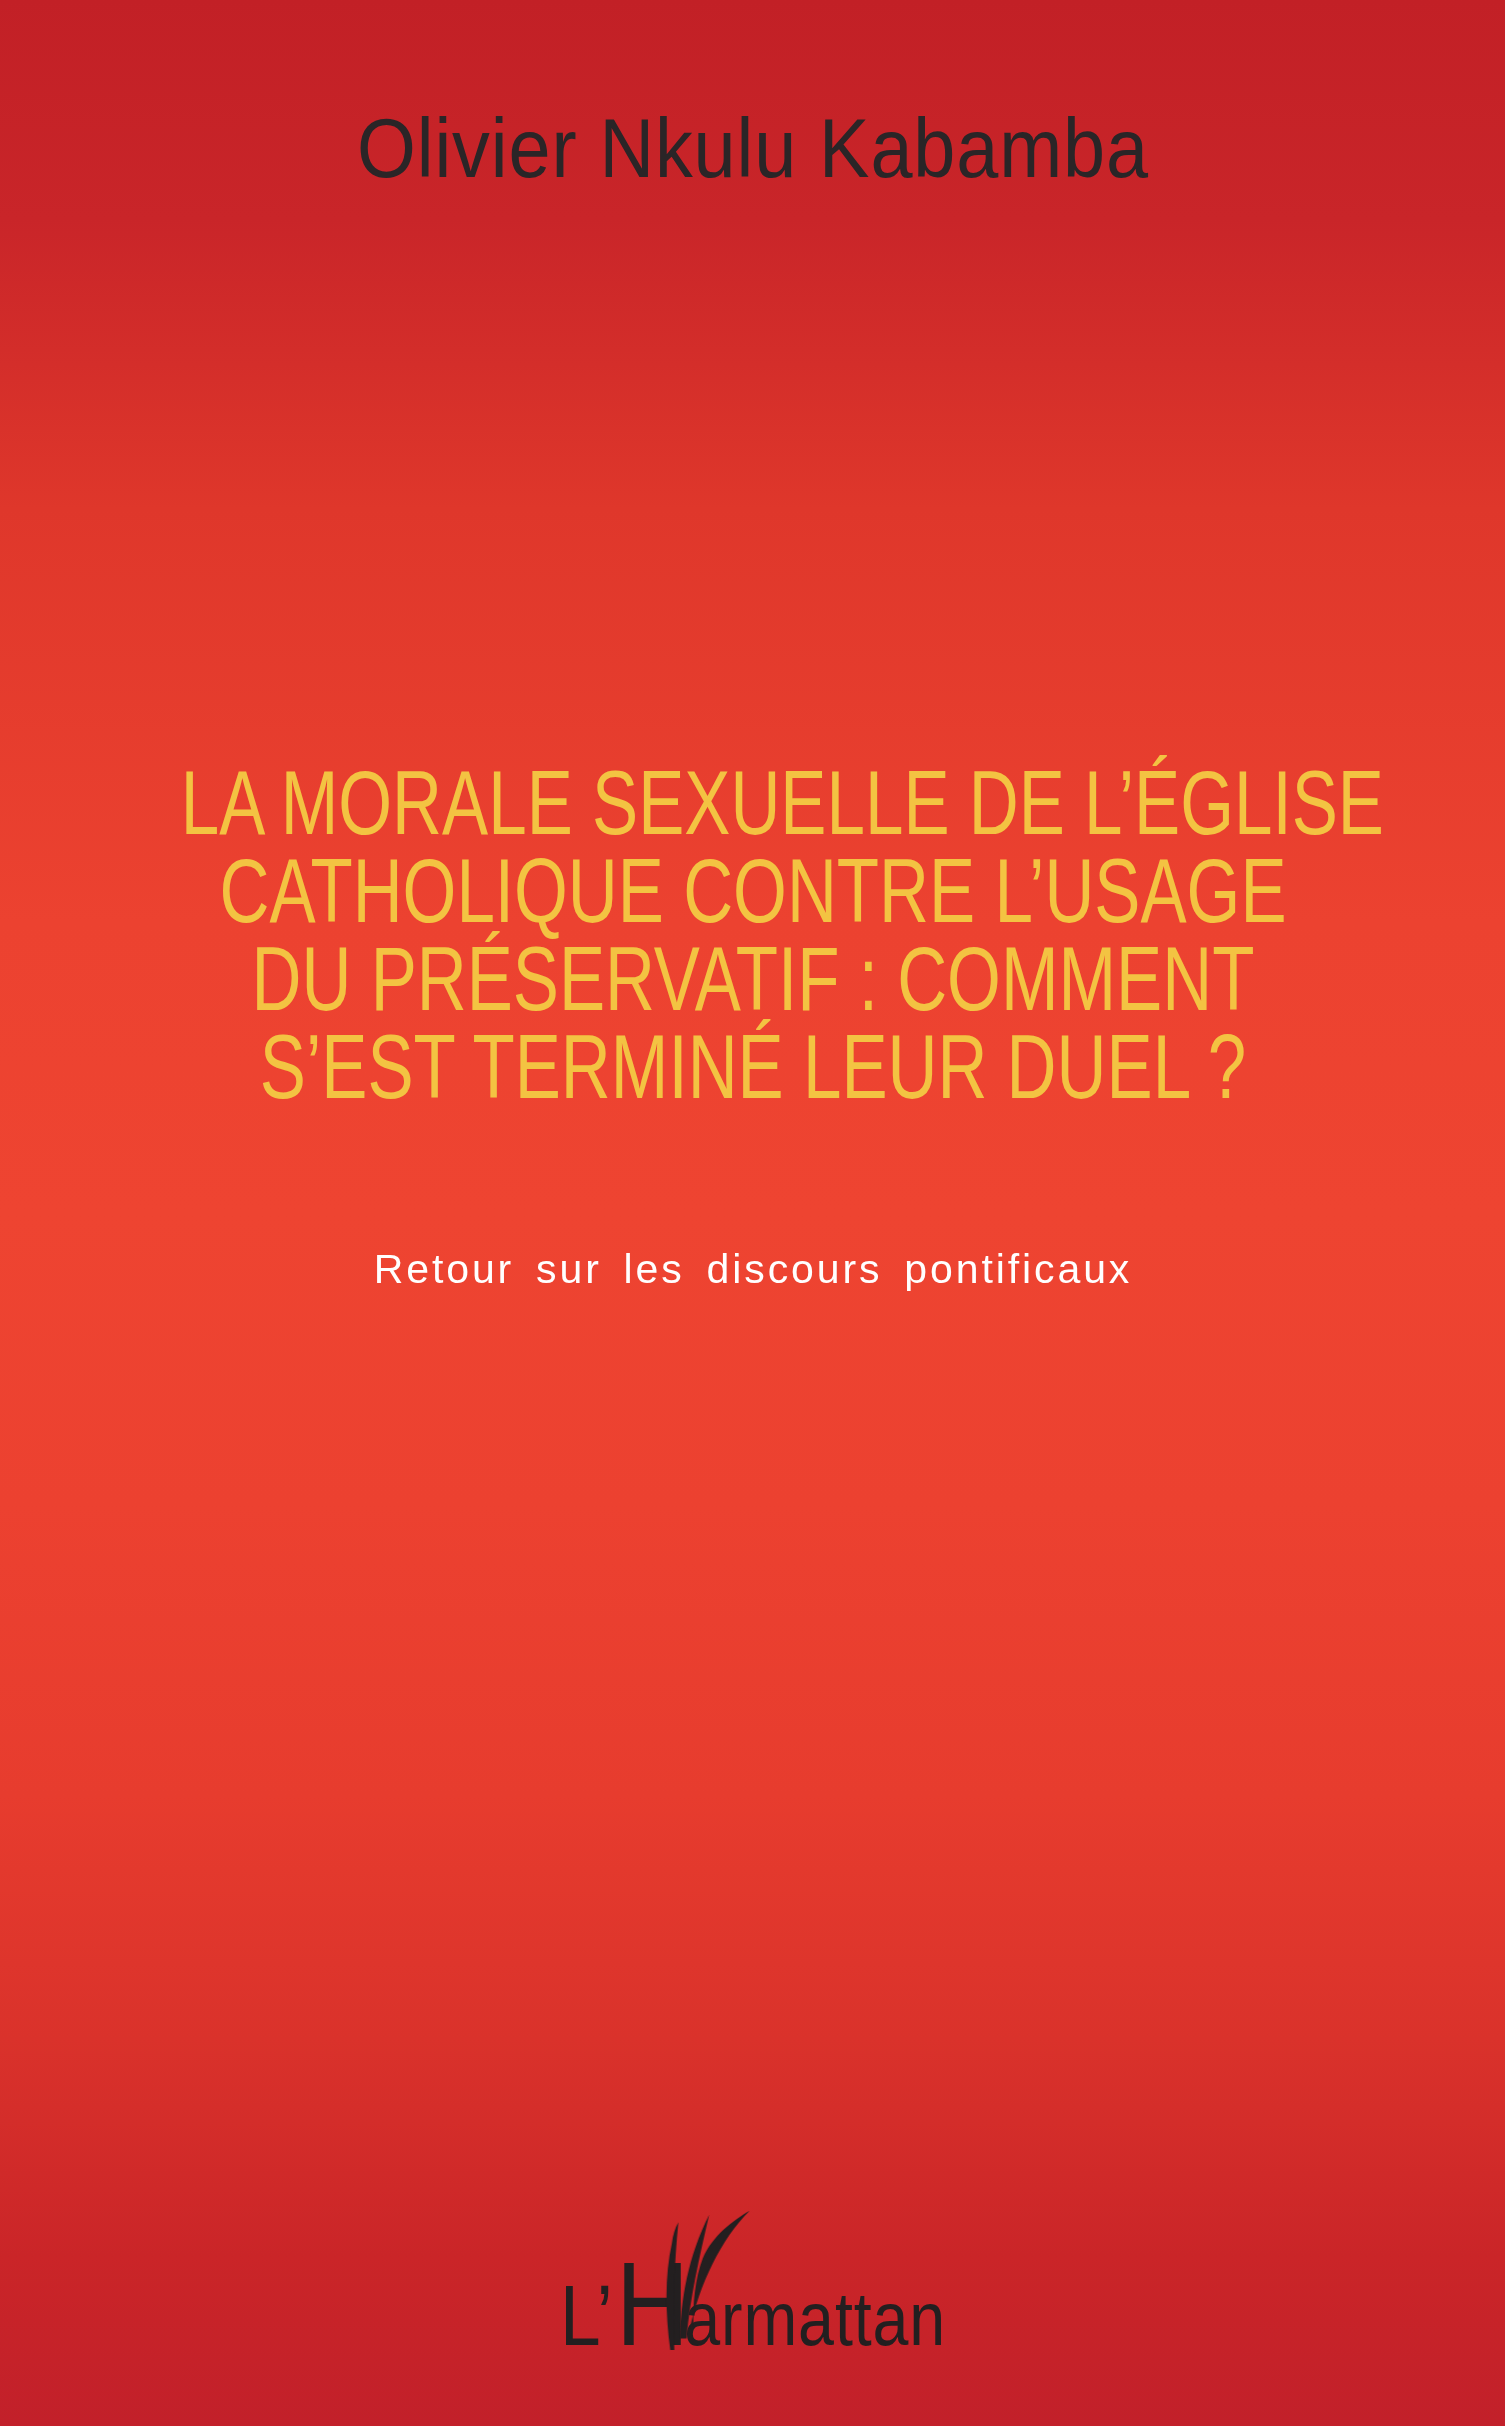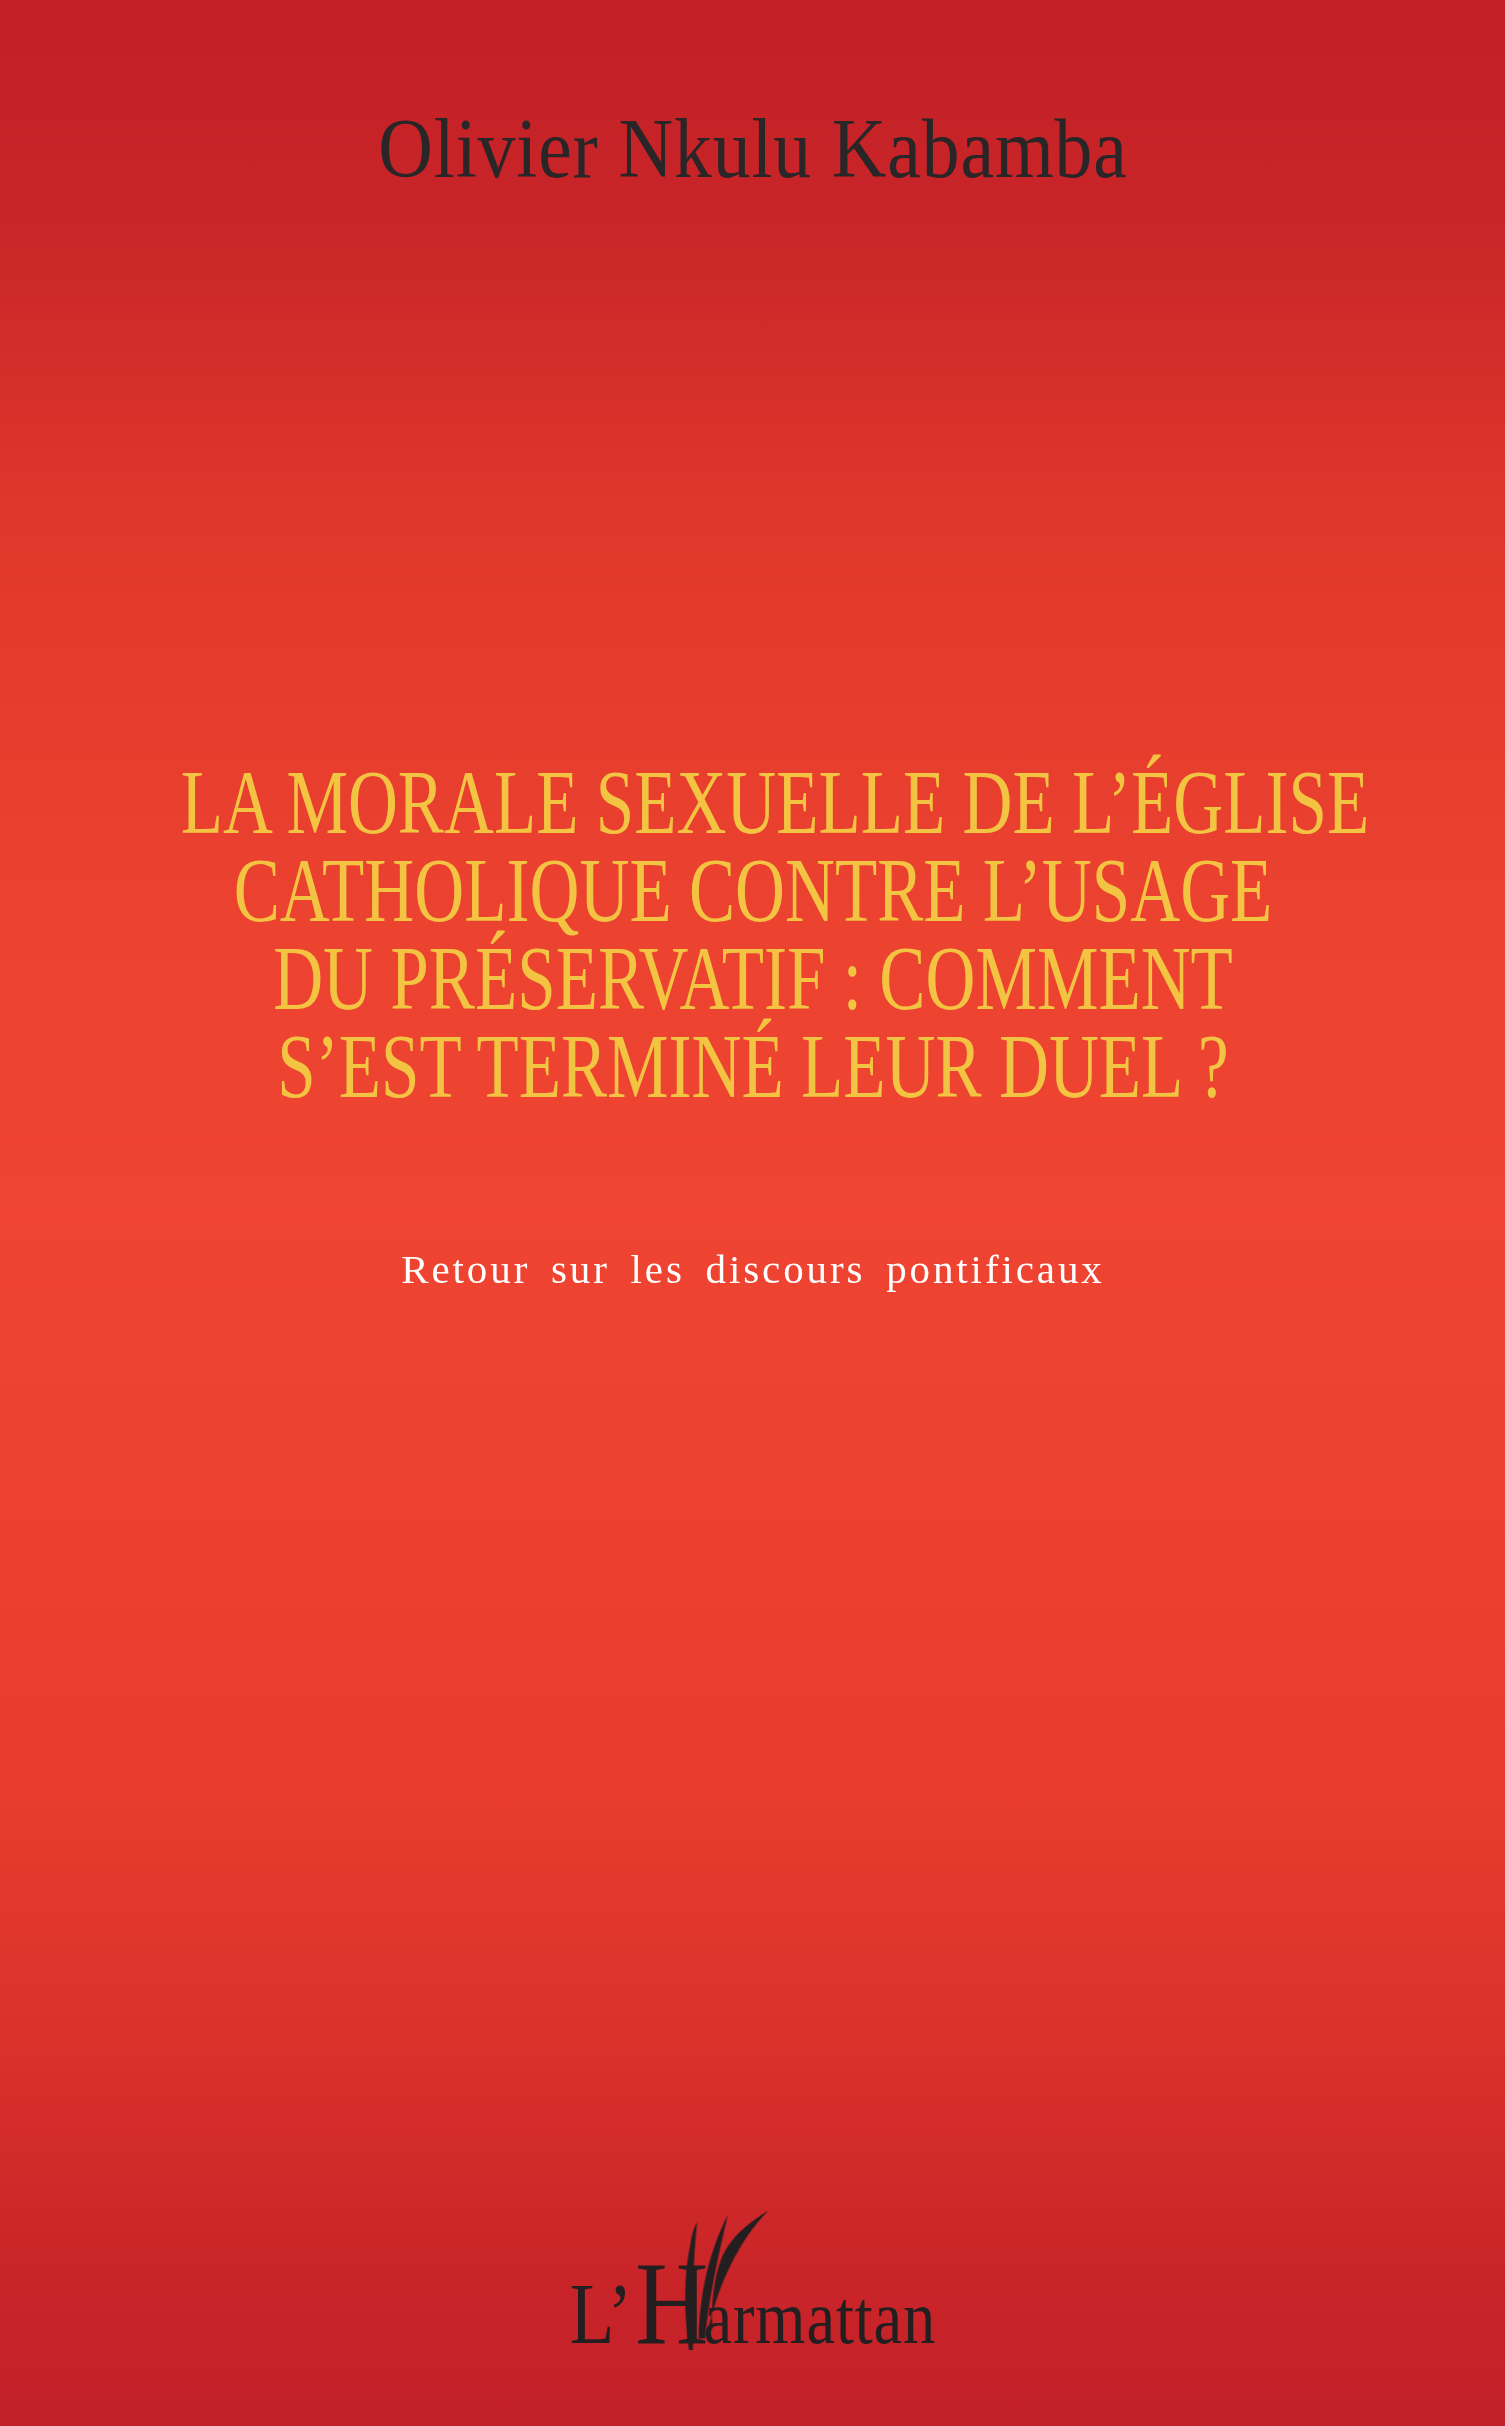--- a/index.html
+++ b/index.html
@@ -5,21 +5,21 @@
   html, body {
     margin: 0;
     padding: 0;
     background: #000;
   }
   .cover {
     position: relative;
     width: 1506px;
     height: 2426px;
     overflow: hidden;
-    font-family: Liberation Serif, serif;
+    font-family: Liberation Sans, sans-serif;
     background: linear-gradient(180deg,
       #c22026 0%,
       #c92529 9%,
       #df372b 21%,
       #ec4230 38%,
       #ee4431 50%,
       #ec4130 62%,
       #e73c2e 74%,
       #da322b 84%,
       #ca2528 93%,

